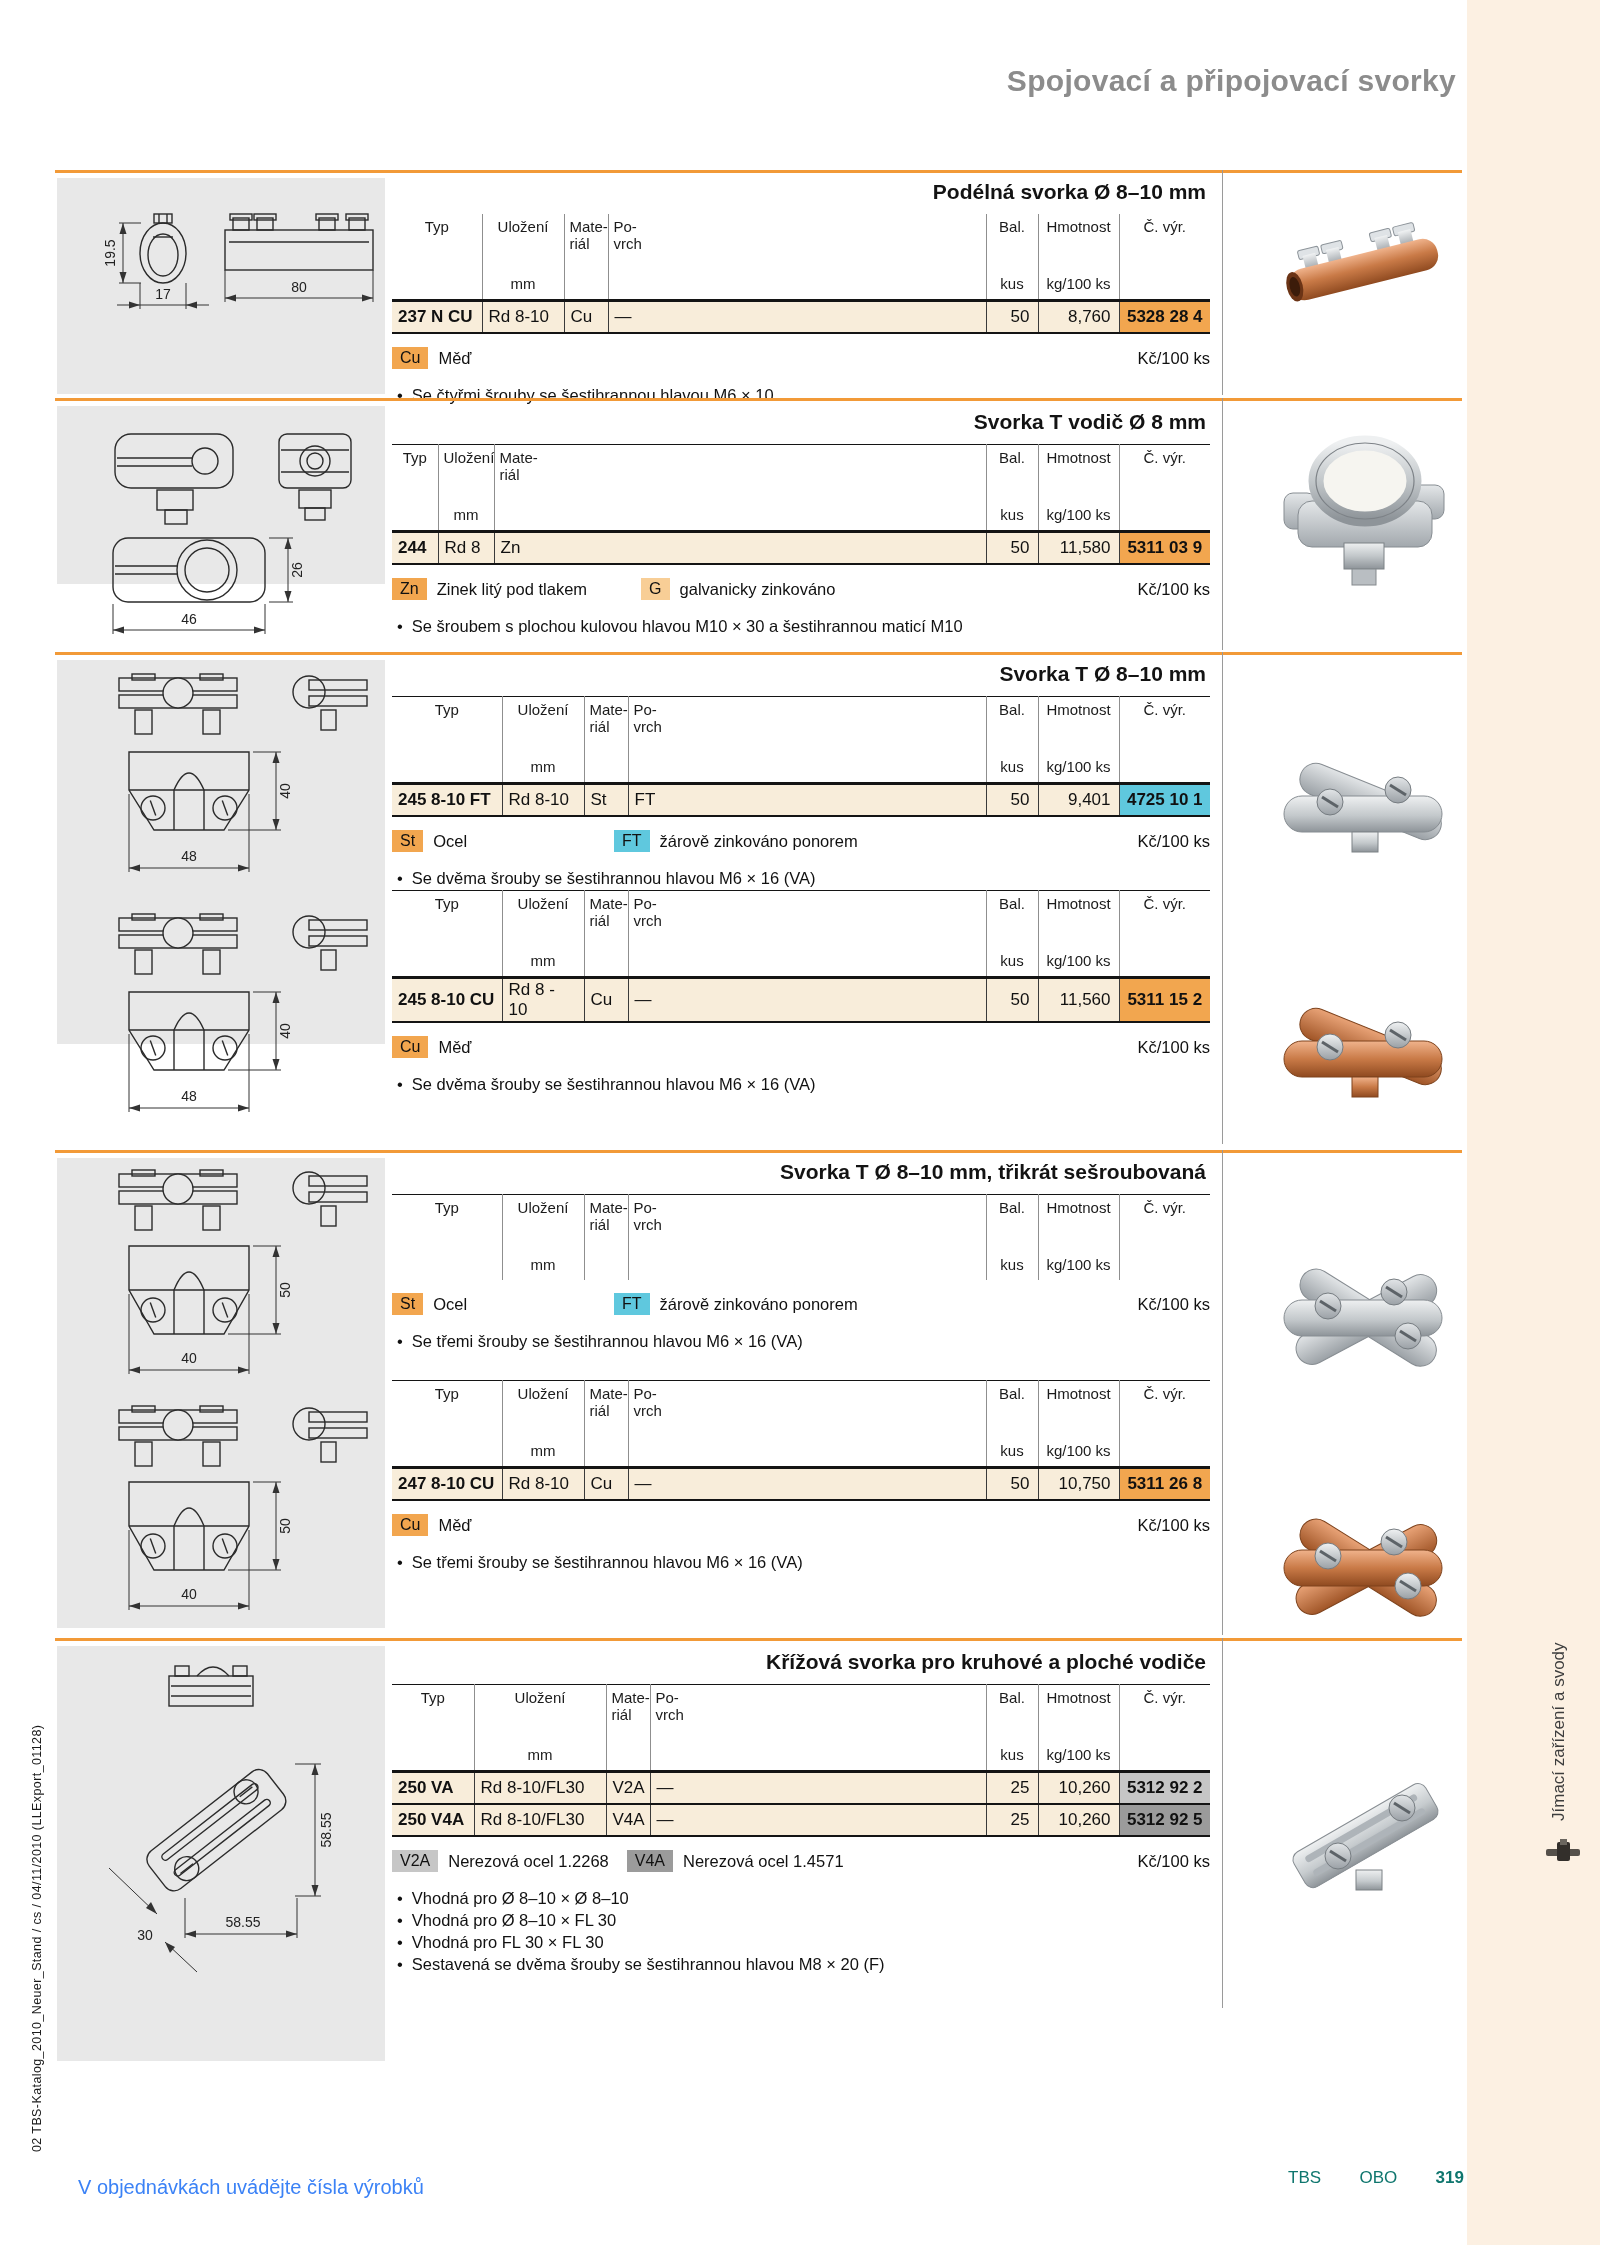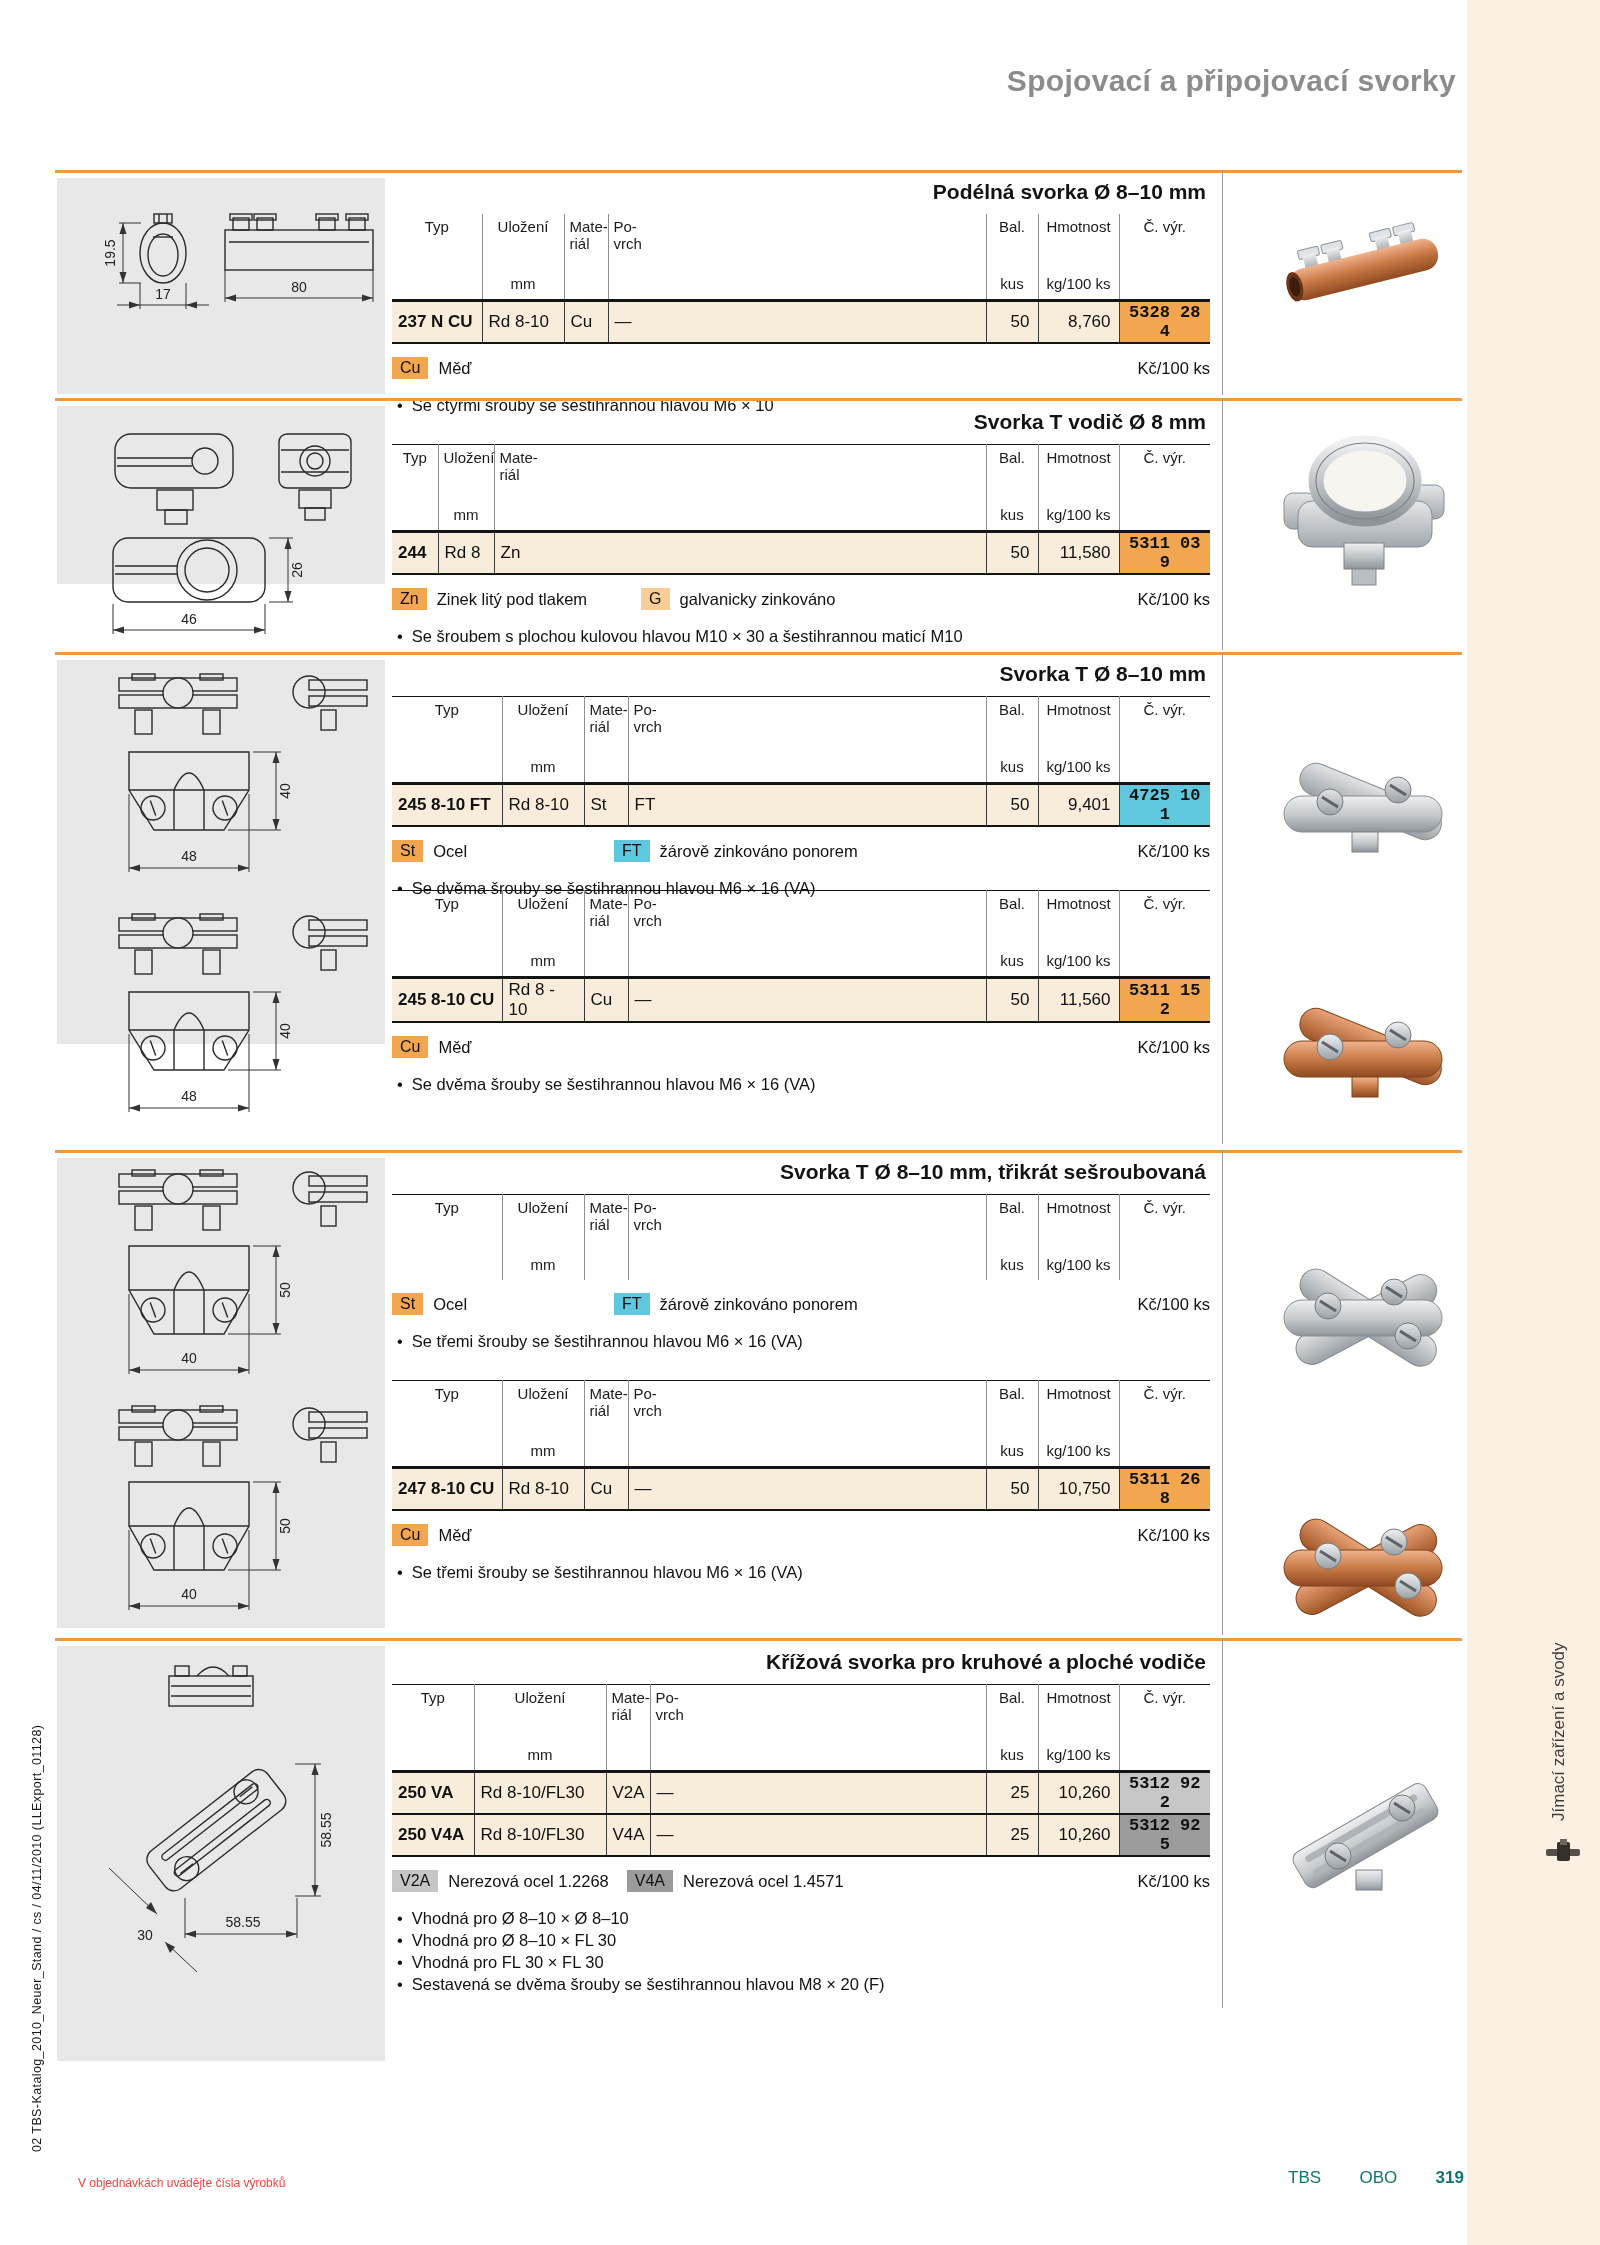--- a/index.html
+++ b/index.html
@@ -29,21 +29,21 @@
   .ptable tr.h1 th{height:46px;}
   .ptable tr.h2 th{height:24px;vertical-align:bottom;padding-bottom:7px;}
   .ptable th.lft{text-align:left;}
   .ptable th+th{border-left:1px solid #8f8f8f;}
   .ptable tr.drow td{background:#F8EDDA;height:28px;font-size:17px;padding:1px 6px;
     border-bottom:2px solid #141414;color:#111;}
   .ptable tr.drow.first td{border-top:3px solid #141414;}
   .ptable tr.drow td+td{border-left:1px solid #3a3a3a;}
   .typ{font-weight:bold;}
   .num{text-align:right;padding-right:8px !important;}
-  td.art{font-weight:bold;text-align:center;padding:1px 3px;font-family:Liberation Mono, monospace;}
+  td.art{font-weight:bold;text-align:center;padding:1px 3px;}
   .hl-orange{background:#F2A64F !important;}
   .hl-cyan{background:#5FC8DE !important;}
   .hl-lgray{background:#C6C6C6 !important;}
   .hl-dgray{background:#9B9B9B !important;}
 
   .legend{display:flex;align-items:center;margin-top:13px;font-size:16.5px;color:#111;}
   .legend .item{display:flex;align-items:center;margin-right:54px;}
   .legend.tight .item{margin-right:18px;}
   .badge{display:inline-block;padding:2px 8px;margin-right:10px;font-size:16px;color:#111;}
   .b-orange{background:#F2A64F;}
@@ -51,21 +51,21 @@
   .b-cyan{background:#5FC8DE;}
   .b-lgray{background:#C6C6C6;}
   .b-dgray{background:#9B9B9B;}
   .price{margin-left:auto;}
 
   .bullets{margin-top:15px;}
   .bullet{display:flex;font-size:16.5px;line-height:22px;color:#111;}
   .bullet .dot{margin:0 9px 0 5px;}
 
   .photo{position:absolute;}
-  .footer-note{position:absolute;left:78px;top:2176px;font-size:12px;color:#ef4444;}
+  .footer-note{position:absolute;left:78px;top:2176px;font-size:20px;color:#3b82f6;}
   .footer-brands{position:absolute;left:1288px;top:2168px;width:176px;display:flex;justify-content:space-between;font-size:17px;color:#0f766e;}
   .footer-brands .pno{font-weight:bold;}
   .margin-icon{position:absolute;left:1544px;top:1838px;}
 
   
   .td-l{stroke:#2b2b2b;stroke-width:1.4;fill:none;}
   .td-f{stroke:#2b2b2b;stroke-width:1.4;fill:#E8E8E8;}
   .td-d{stroke:#333;stroke-width:1;fill:none;}
   .td-a{fill:#333;stroke:none;}
   .td-t{font-family:"Liberation Sans","DejaVu Sans",sans-serif;font-size:14px;fill:#222;}

